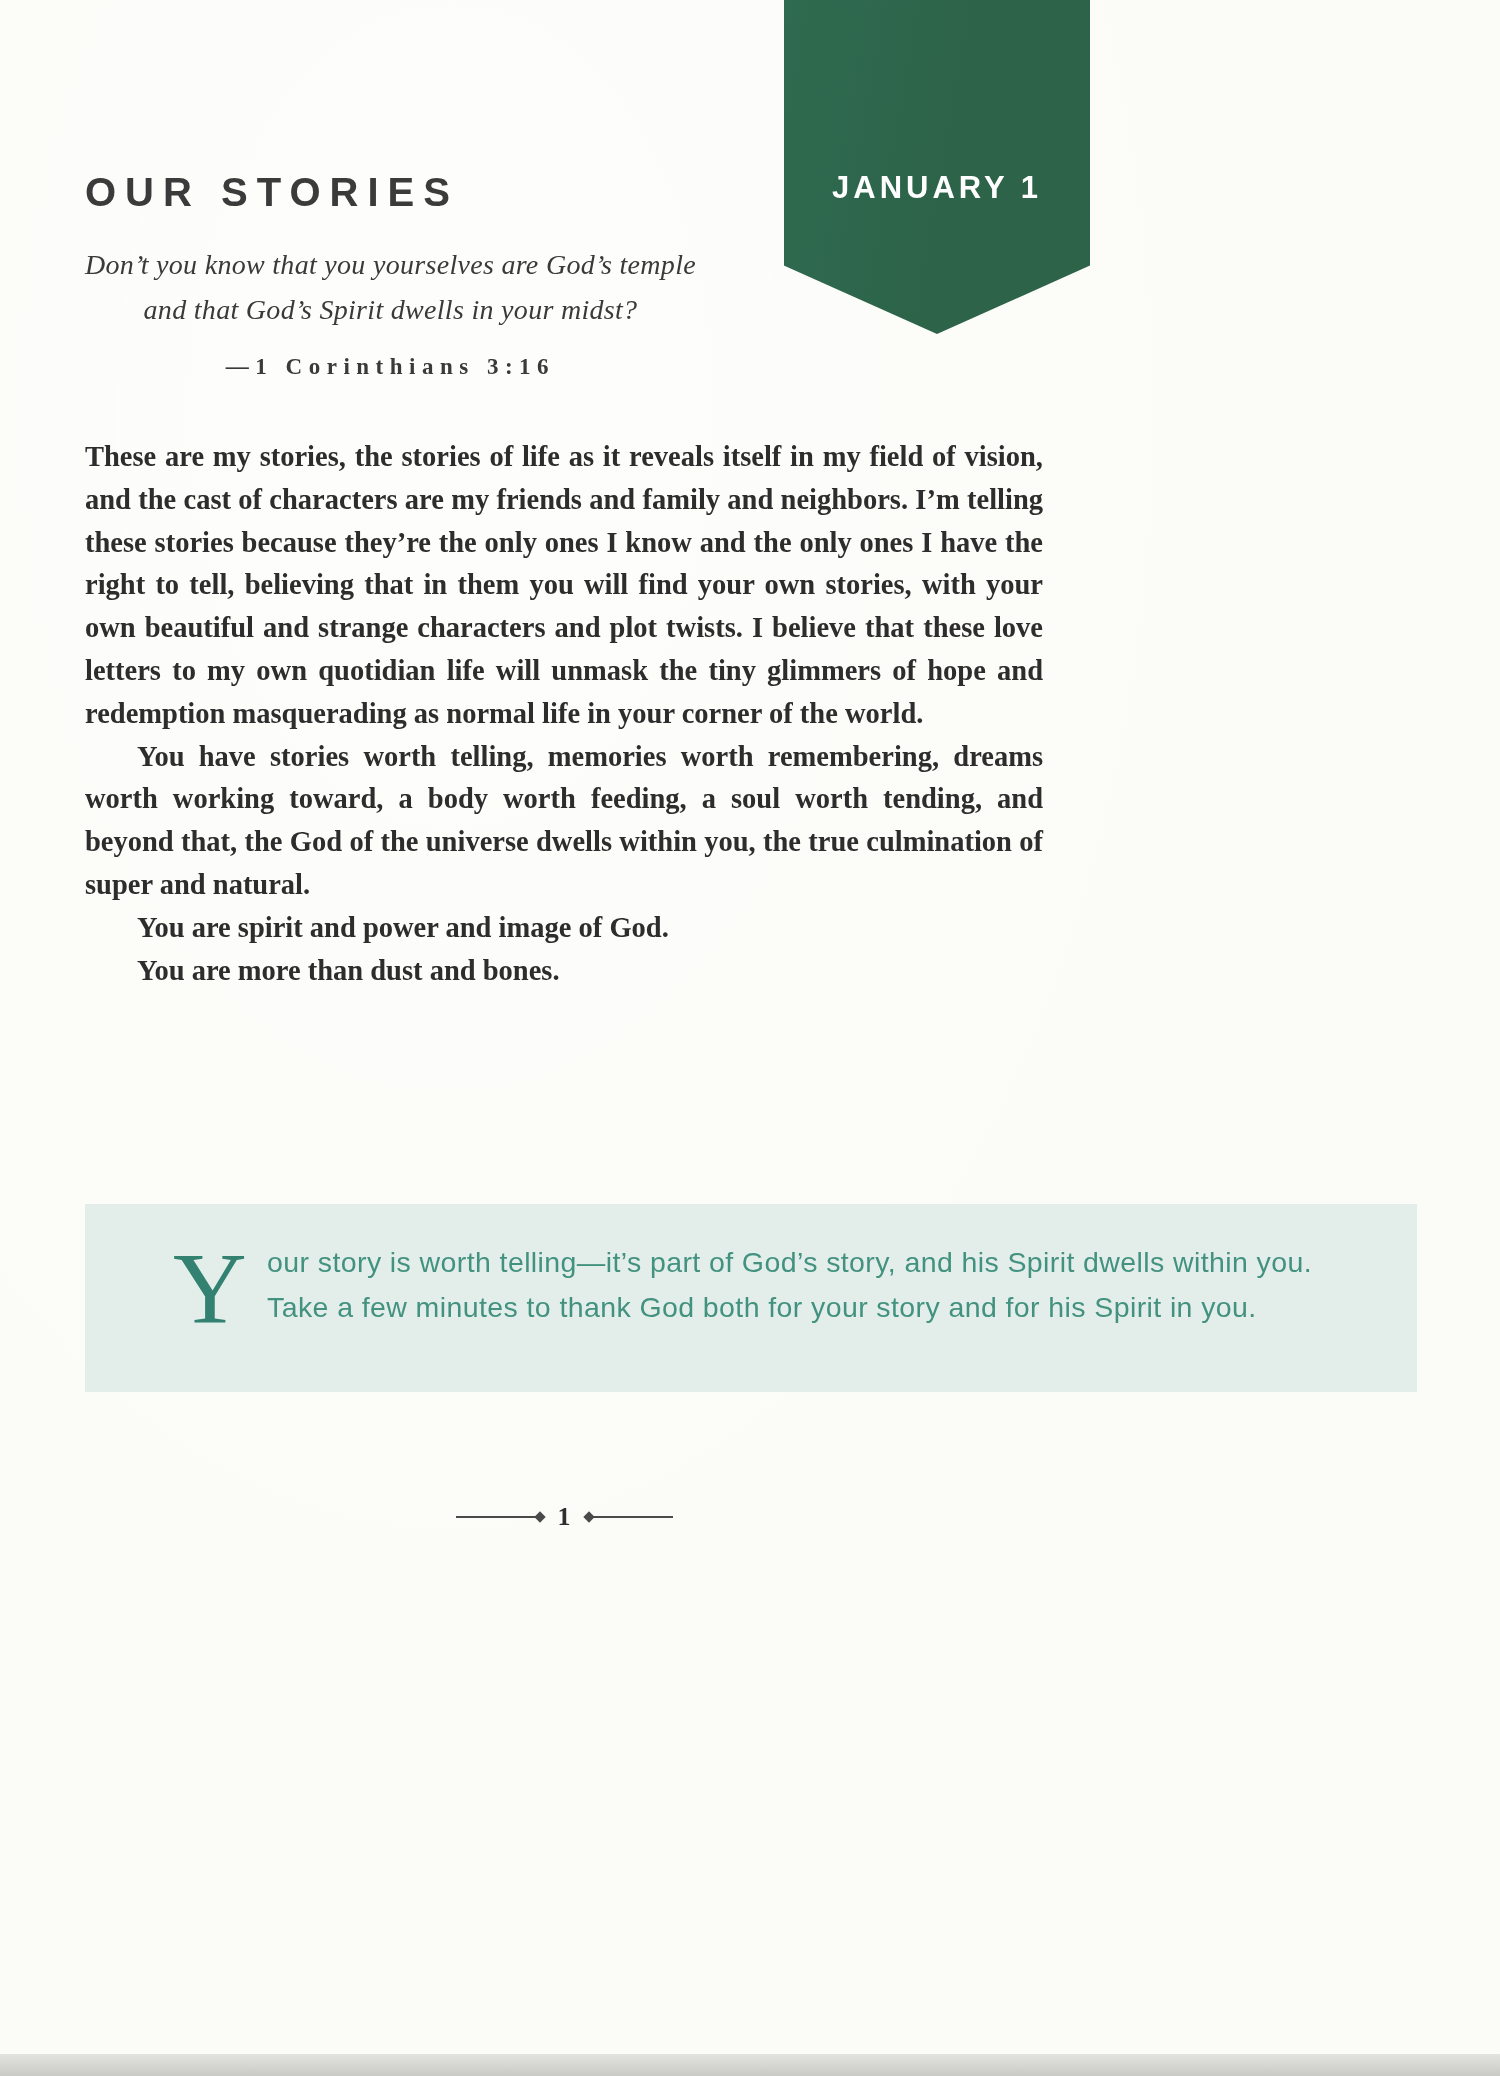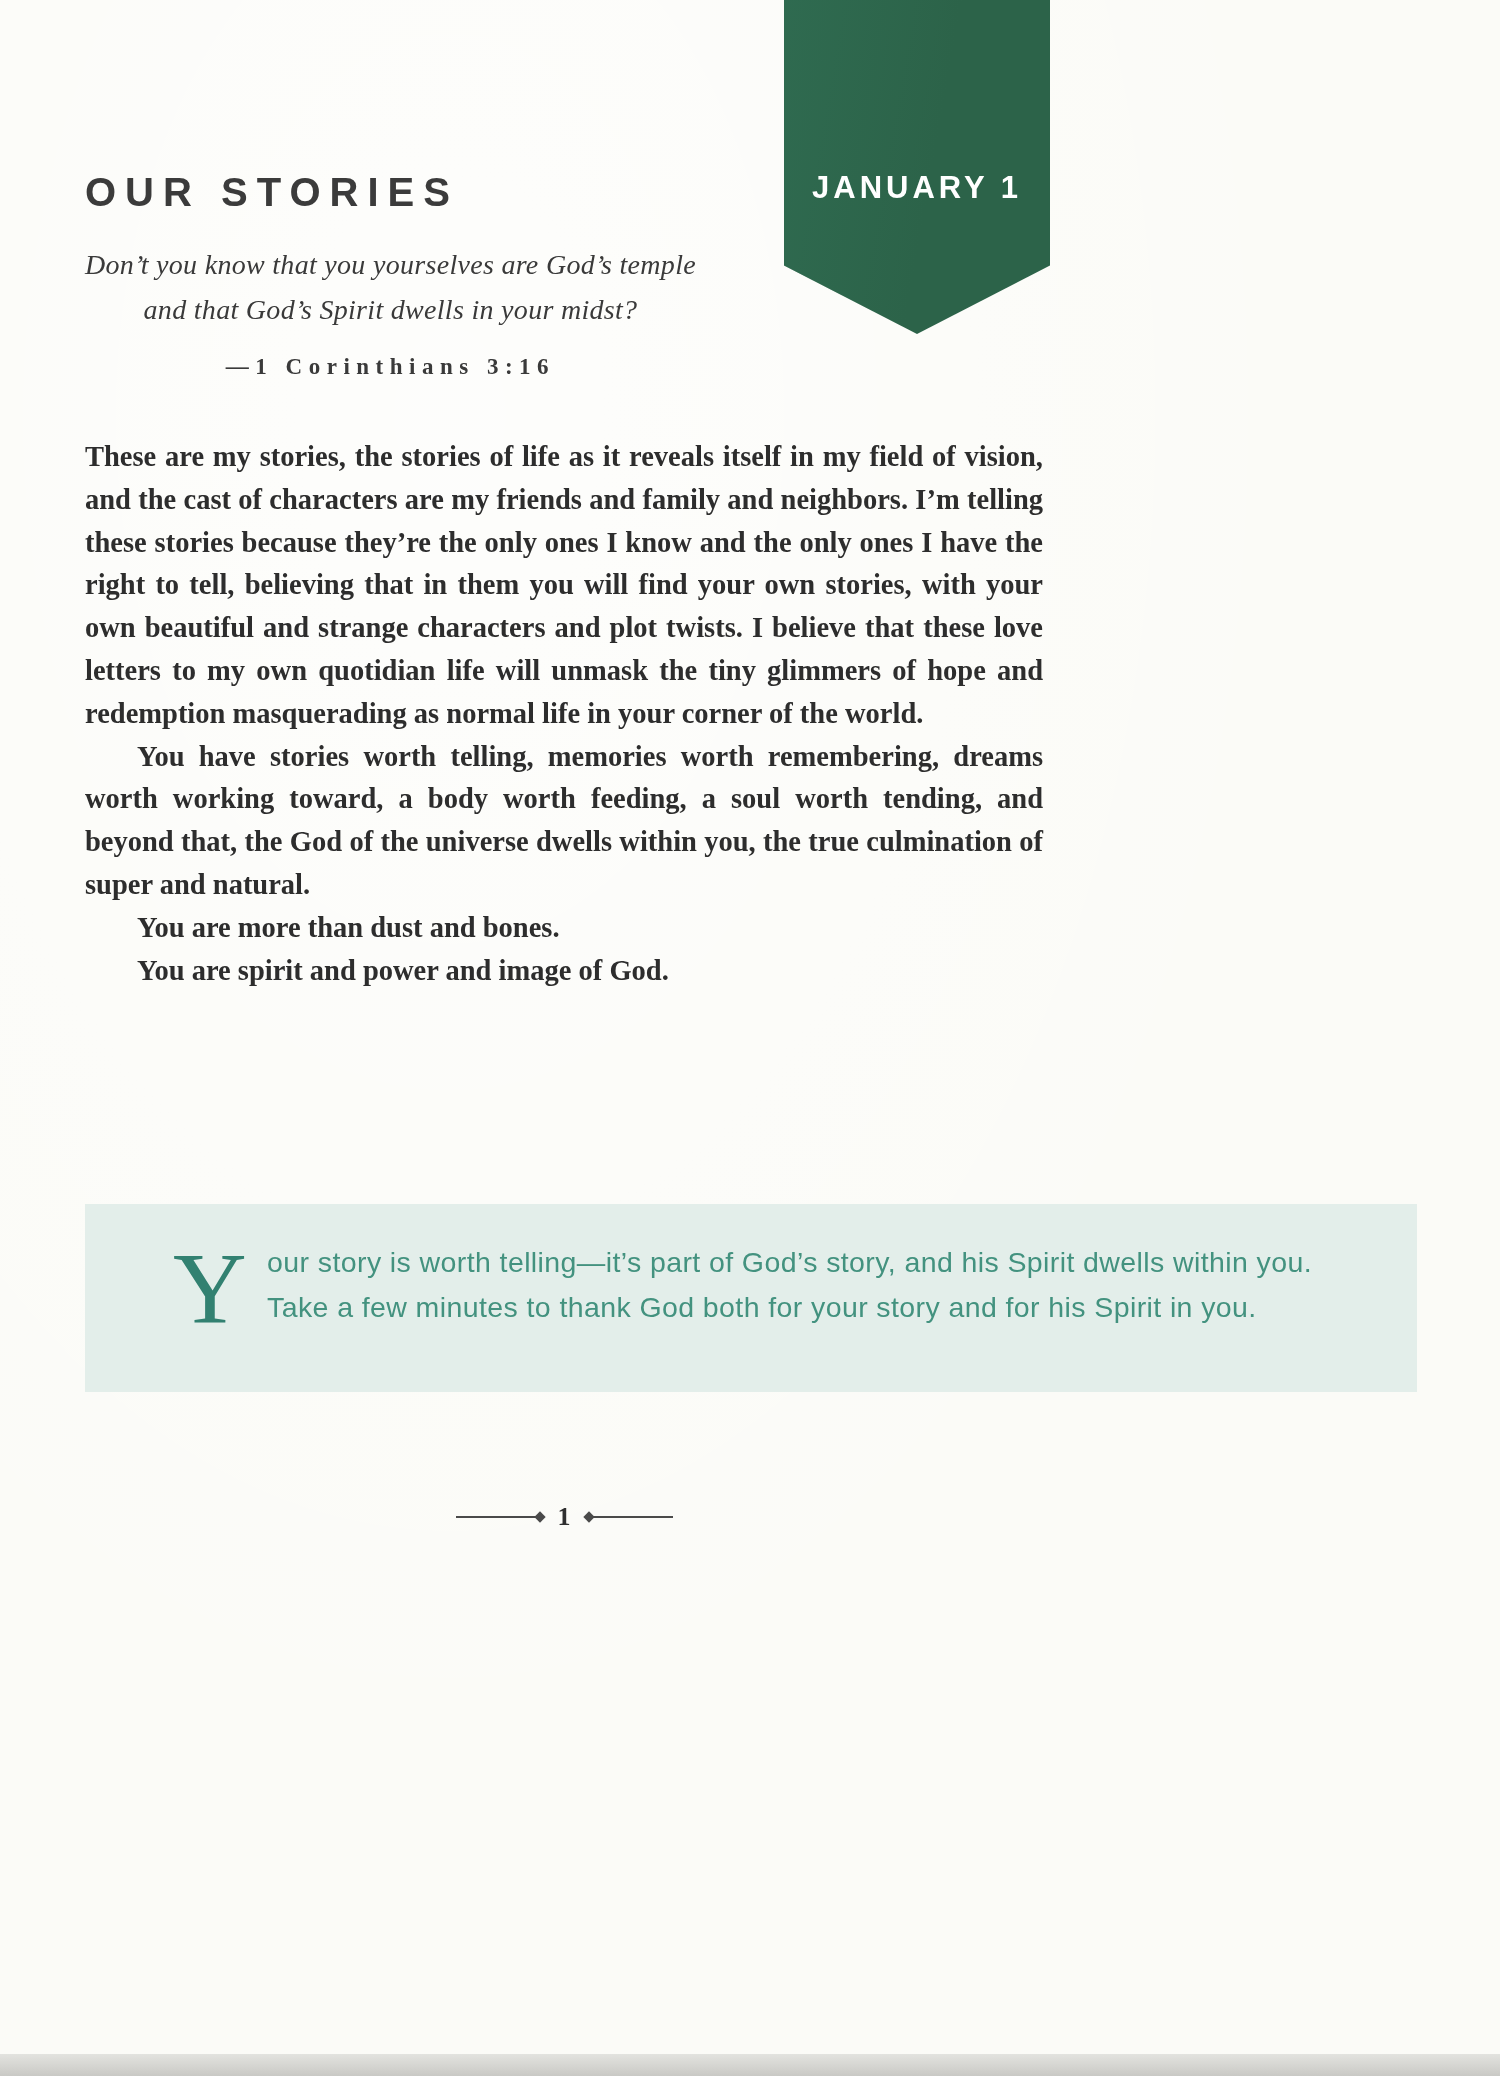--- a/index.html
+++ b/index.html
@@ -12,21 +12,21 @@
   }
   .page {
     position:absolute; inset:0;
     background:
       radial-gradient(ellipse at 30% 20%, rgba(255,255,255,0.6), rgba(0,0,0,0) 60%),
       #fbfbf7;
   }
 
   
   .ribbon {
-    position:absolute; left:784px; top:0; width:266px; height:334px;
+    position:absolute; left:784px; top:0; width:306px; height:334px;
     background:linear-gradient(100deg, #31705593 0%, rgba(0,0,0,0) 55%), #2c6349;
     clip-path:polygon(0 0, 100% 0, 100% 79.5%, 50% 100%, 0 79.5%);
     display:flex; justify-content:center;
   }
   .ribbon-label {
     margin-top:170px;
     color:#ffffff;
     font-family:"Liberation Sans", sans-serif;
     font-size:31px; font-weight:600; letter-spacing:4px;
     white-space:nowrap;
@@ -113,22 +113,22 @@
 
   <div class="scripture">
     <p class="line">Don’t you know that you yourselves are God’s temple</p>
     <p class="line">and that God’s Spirit dwells in your midst?</p>
     <p class="ref">—1 Corinthians 3:16</p>
   </div>
 
   <div class="bodycopy">
     <p>These are my stories, the stories of life as it reveals itself in my field of vision, and the cast of characters are my friends and family and neighbors. I’m telling these stories because they’re the only ones I know and the only ones I have the right to tell, believing that in them you will find your own stories, with your own beautiful and strange characters and plot twists. I believe that these love letters to my own quotidian life will unmask the tiny glimmers of hope and redemption masquerading as normal life in your corner of the world.</p>
     <p class="indent">You have stories worth telling, memories worth remembering, dreams worth working toward, a body worth feeding, a soul worth tending, and beyond that, the God of the universe dwells within you, the true culmination of super and natural.</p>
+    <p class="indent">You are spirit and power and image of God.</p>
     <p class="indent">You are more than dust and bones.</p>
-    <p class="indent">You are spirit and power and image of God.</p>
   </div>
 
   <div class="callout">
     <span class="dropcap">Y</span><span>our story is worth telling—it’s part of God’s story, and his Spirit dwells within you. Take a few minutes to thank God both for your story and for his Spirit in you.</span>
   </div>
 
   <div class="pagenum">
     <span class="rule left"></span>
     <span class="num">1</span>
     <span class="rule right"></span>

